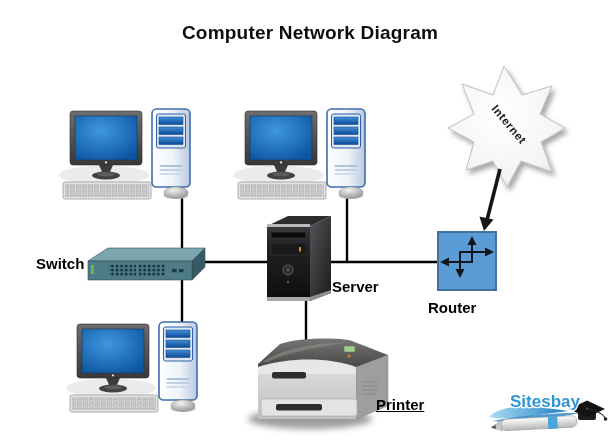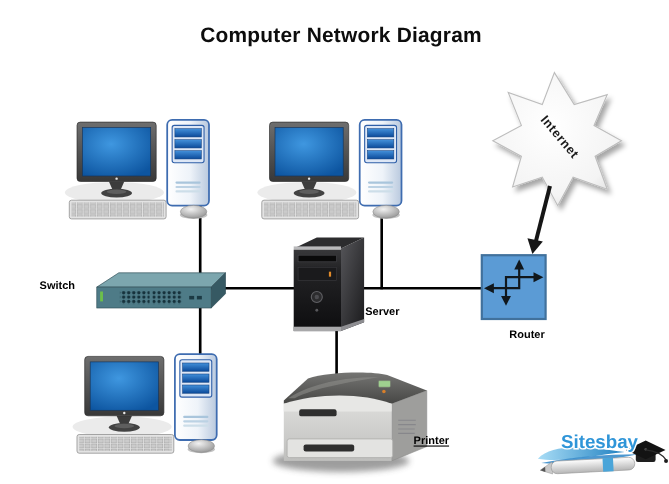--- a/index.html
+++ b/index.html
@@ -2,24 +2,24 @@
 <html><head>
 <meta charset="utf-8">
 <style>
   html,body{margin:0;padding:0;background:#fff;}
   .stage{position:relative;width:608px;height:440px;background:#ffffff;overflow:hidden;
          font-family:"Liberation Sans",sans-serif;}
   .stage svg.canvas{position:absolute;left:0;top:0;}
   .title{position:absolute;left:0;top:22px;width:608px;text-align:center;
          font-size:19px;font-weight:bold;color:#0d0d0d;letter-spacing:.2px;
          padding-left:12px;box-sizing:border-box;}
-  .lbl{position:absolute;font-weight:bold;font-size:10px;color:#000;}
+  .lbl{position:absolute;font-weight:bold;font-size:15px;color:#000;}
   .lbl-switch{left:36px;top:255px;}
   .lbl-server{left:332px;top:278px;}
-  .lbl-router{left:463px;top:299px;}
+  .lbl-router{left:428px;top:299px;}
   .lbl-printer{left:376px;top:396px;text-decoration:underline;}
   svg text.internet-txt{font-family:"Liberation Sans",sans-serif;font-weight:bold;
         font-size:11.5px;fill:#1a1a1a;letter-spacing:.6px;}
   svg text.brand-txt{font-family:"Liberation Sans",sans-serif;font-weight:bold;
         font-size:17px;fill:#2f95d8;stroke:#ffffff;stroke-width:2.6px;paint-order:stroke;}
 </style>
 </head>
 <body>
 
 <div class="stage">

